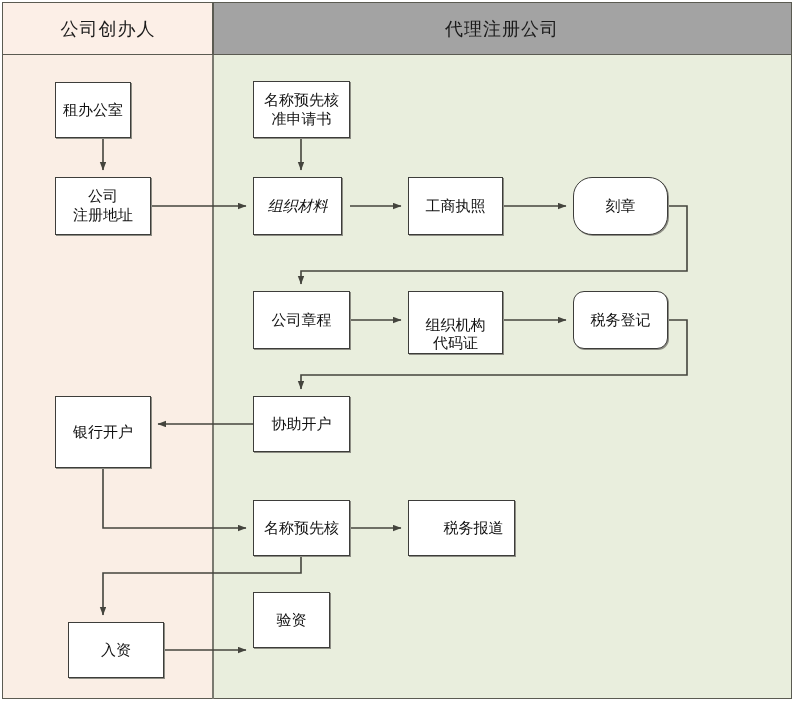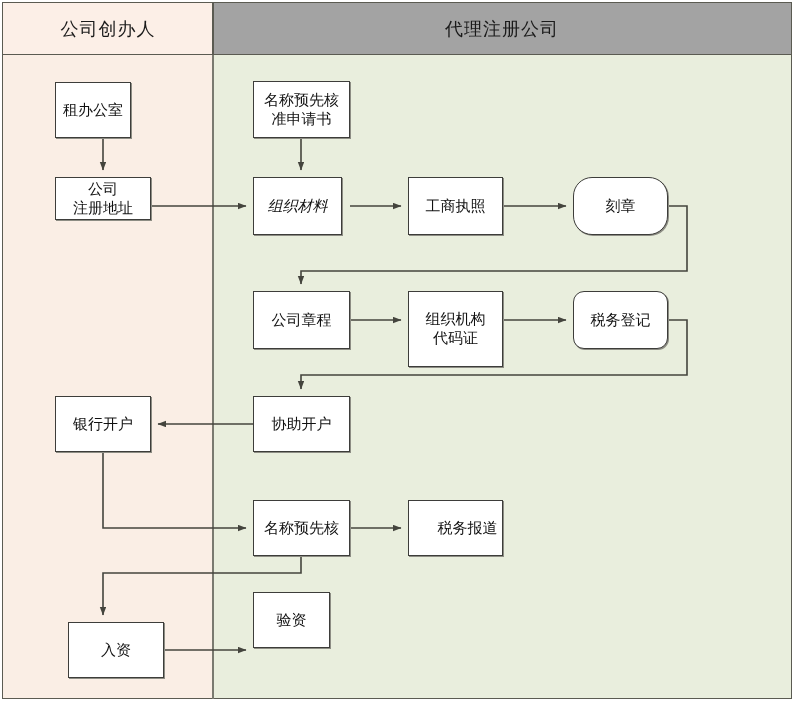--- a/index.html
+++ b/index.html
@@ -133,32 +133,32 @@
         <polyline points="253,424 158,424" marker-end="url(#arrow-right)" stroke-linejoin="miter"></polyline>
         <polyline points="103,452 103,528 246,528" marker-end="url(#arrow-right)" stroke-linejoin="miter"></polyline>
         <polyline points="350,528 401,528" marker-end="url(#arrow-right)" stroke-linejoin="miter"></polyline>
         <polyline points="301,556 301,573 103,573 103,615" marker-end="url(#arrow-right)" stroke-linejoin="miter"></polyline>
         <polyline points="151,650 246,650" marker-end="url(#arrow-right)" stroke-linejoin="miter"></polyline>
       </g>
   </svg>
 
   <div id="node-layer">
       <div class="node" style="left: 55px; top: 82px; width: 76px; height: 56px;"><span>租办公室</span></div>
-      <div class="node" style="left: 55px; top: 177px; width: 96px; height: 43px; align-items: center;"><span>公司
+      <div class="node" style="left: 55px; top: 177px; width: 96px; height: 58px; align-items: center;"><span>公司
 注册地址</span></div>
       <div class="node" style="left: 253px; top: 81px; width: 97px; height: 57px;"><span>名称预先核
 准申请书</span></div>
       <div class="node" style="left: 253px; top: 177px; width: 89px; height: 58px; font-style: italic;"><span>组织材料</span></div>
       <div class="node" style="left: 408px; top: 177px; width: 95px; height: 58px;"><span>工商执照</span></div>
       <div class="node" style="left: 573px; top: 177px; width: 95px; height: 58px; border-radius: 19px;"><span>刻章</span></div>
       <div class="node" style="left: 253px; top: 291px; width: 97px; height: 58px; text-align: right;"><span>公司章程</span></div>
-      <div class="node" style="left: 408px; top: 291px; width: 95px; height: 76px;"><span>组织机构
+      <div class="node" style="left: 408px; top: 291px; width: 95px; height: 63px; align-items: flex-end;"><span>组织机构
 代码证</span></div>
       <div class="node" style="left: 573px; top: 291px; width: 95px; height: 58px; border-radius: 11px;"><span>税务登记</span></div>
-      <div class="node" style="left: 55px; top: 396px; width: 96px; height: 56px;"><span>银行开户</span></div>
+      <div class="node" style="left: 55px; top: 396px; width: 96px; height: 72px;"><span>银行开户</span></div>
       <div class="node" style="left: 253px; top: 396px; width: 97px; height: 56px;"><span>协助开户</span></div>
       <div class="node" style="left: 253px; top: 500px; width: 97px; height: 56px;"><span>名称预先核</span></div>
-      <div class="node" style="left: 408px; top: 500px; width: 95px; height: 56px; padding-left: 24px;"><span>税务报道</span></div>
+      <div class="node" style="left: 408px; top: 500px; width: 107px; height: 56px; padding-left: 24px;"><span>税务报道</span></div>
       <div class="node" style="left: 68px; top: 622px; width: 96px; height: 56px;"><span>入资</span></div>
       <div class="node" style="left: 253px; top: 592px; width: 77px; height: 56px;"><span>验资</span></div>
     </div>
 
 </div>
 
 </body></html>

